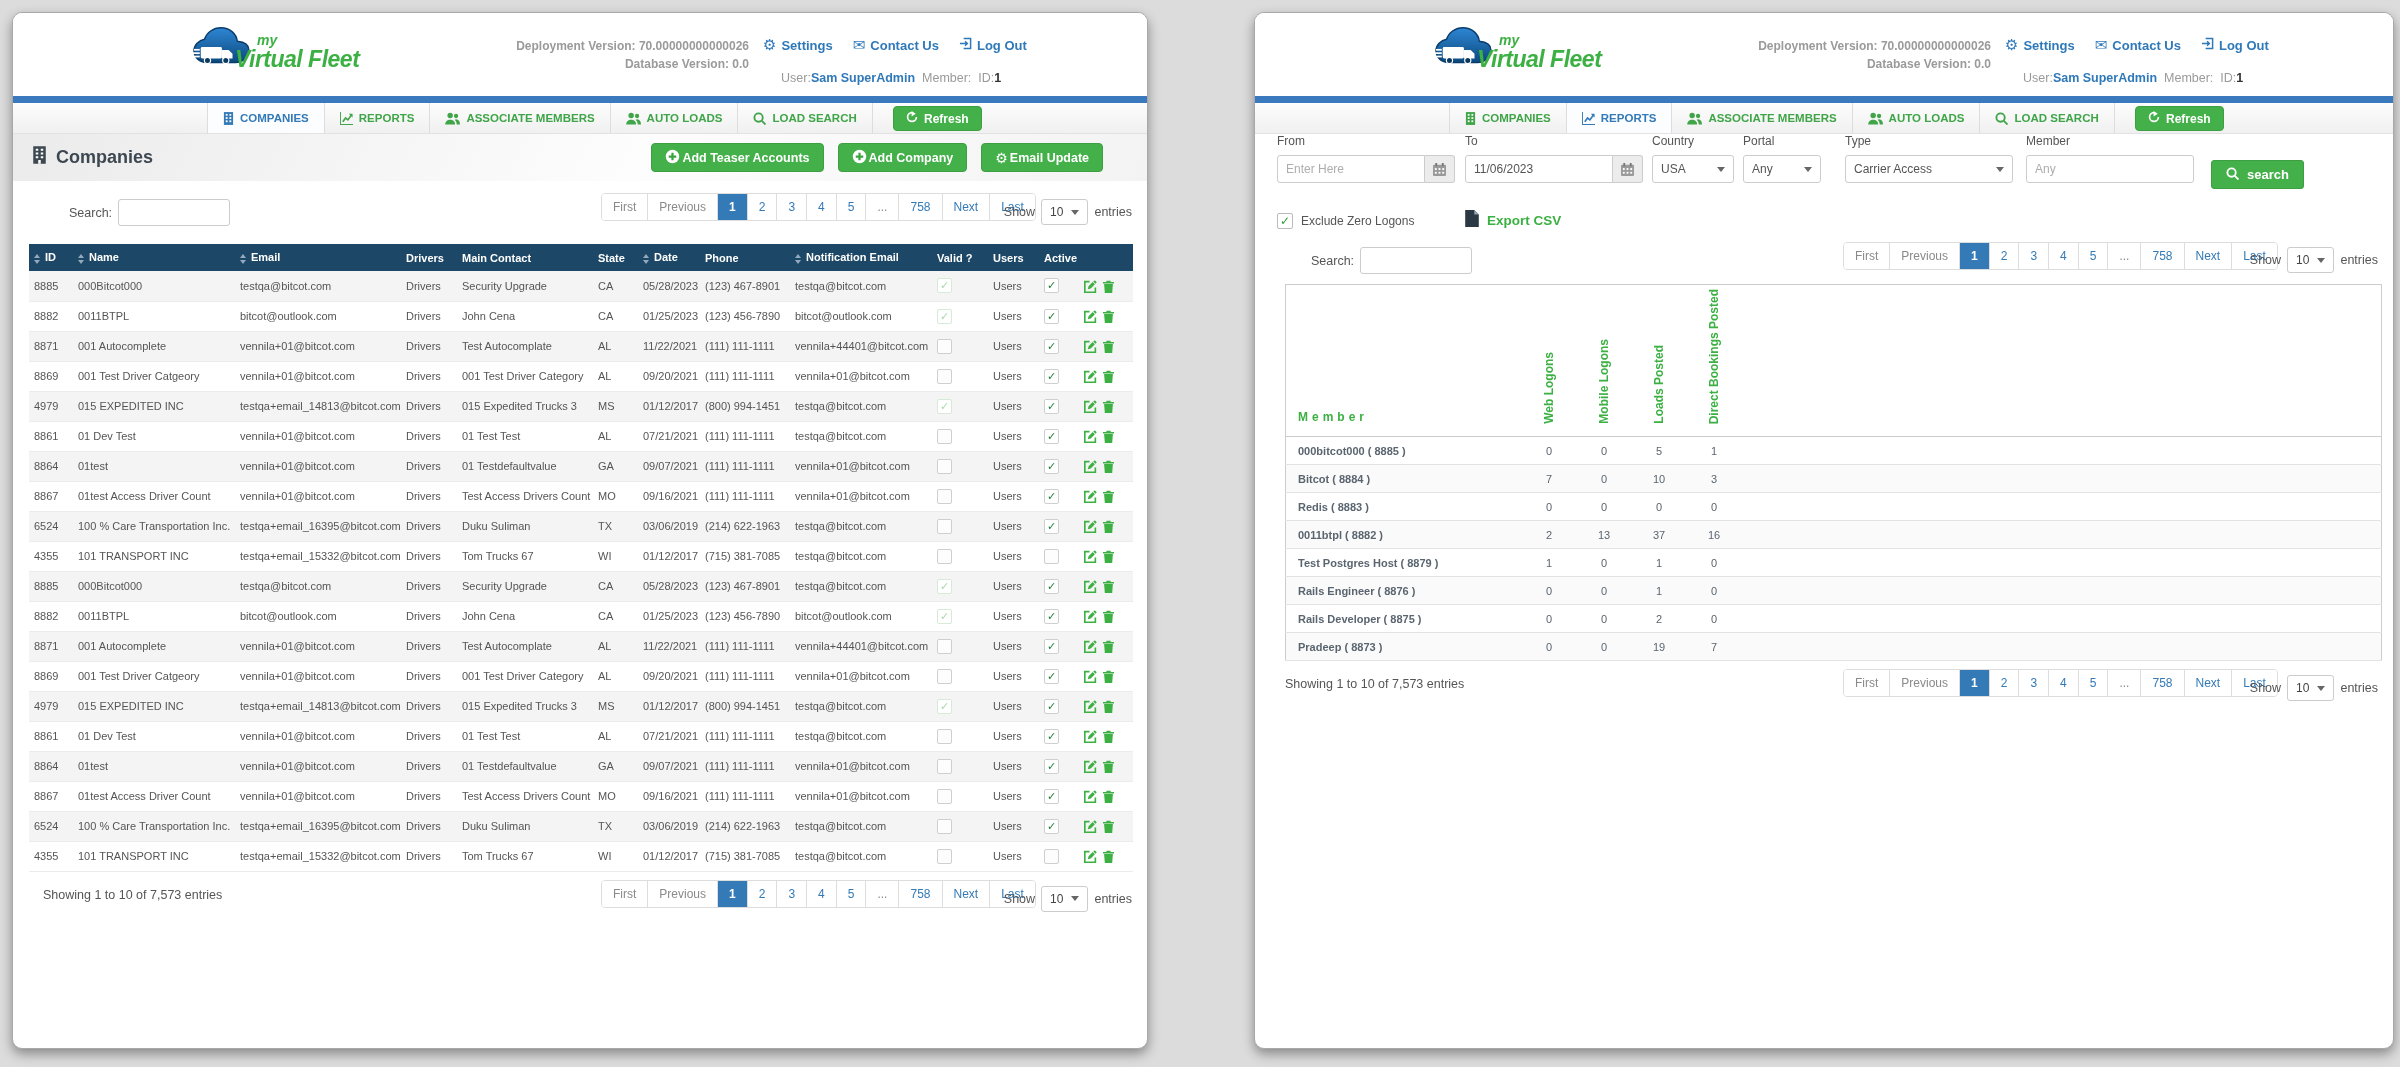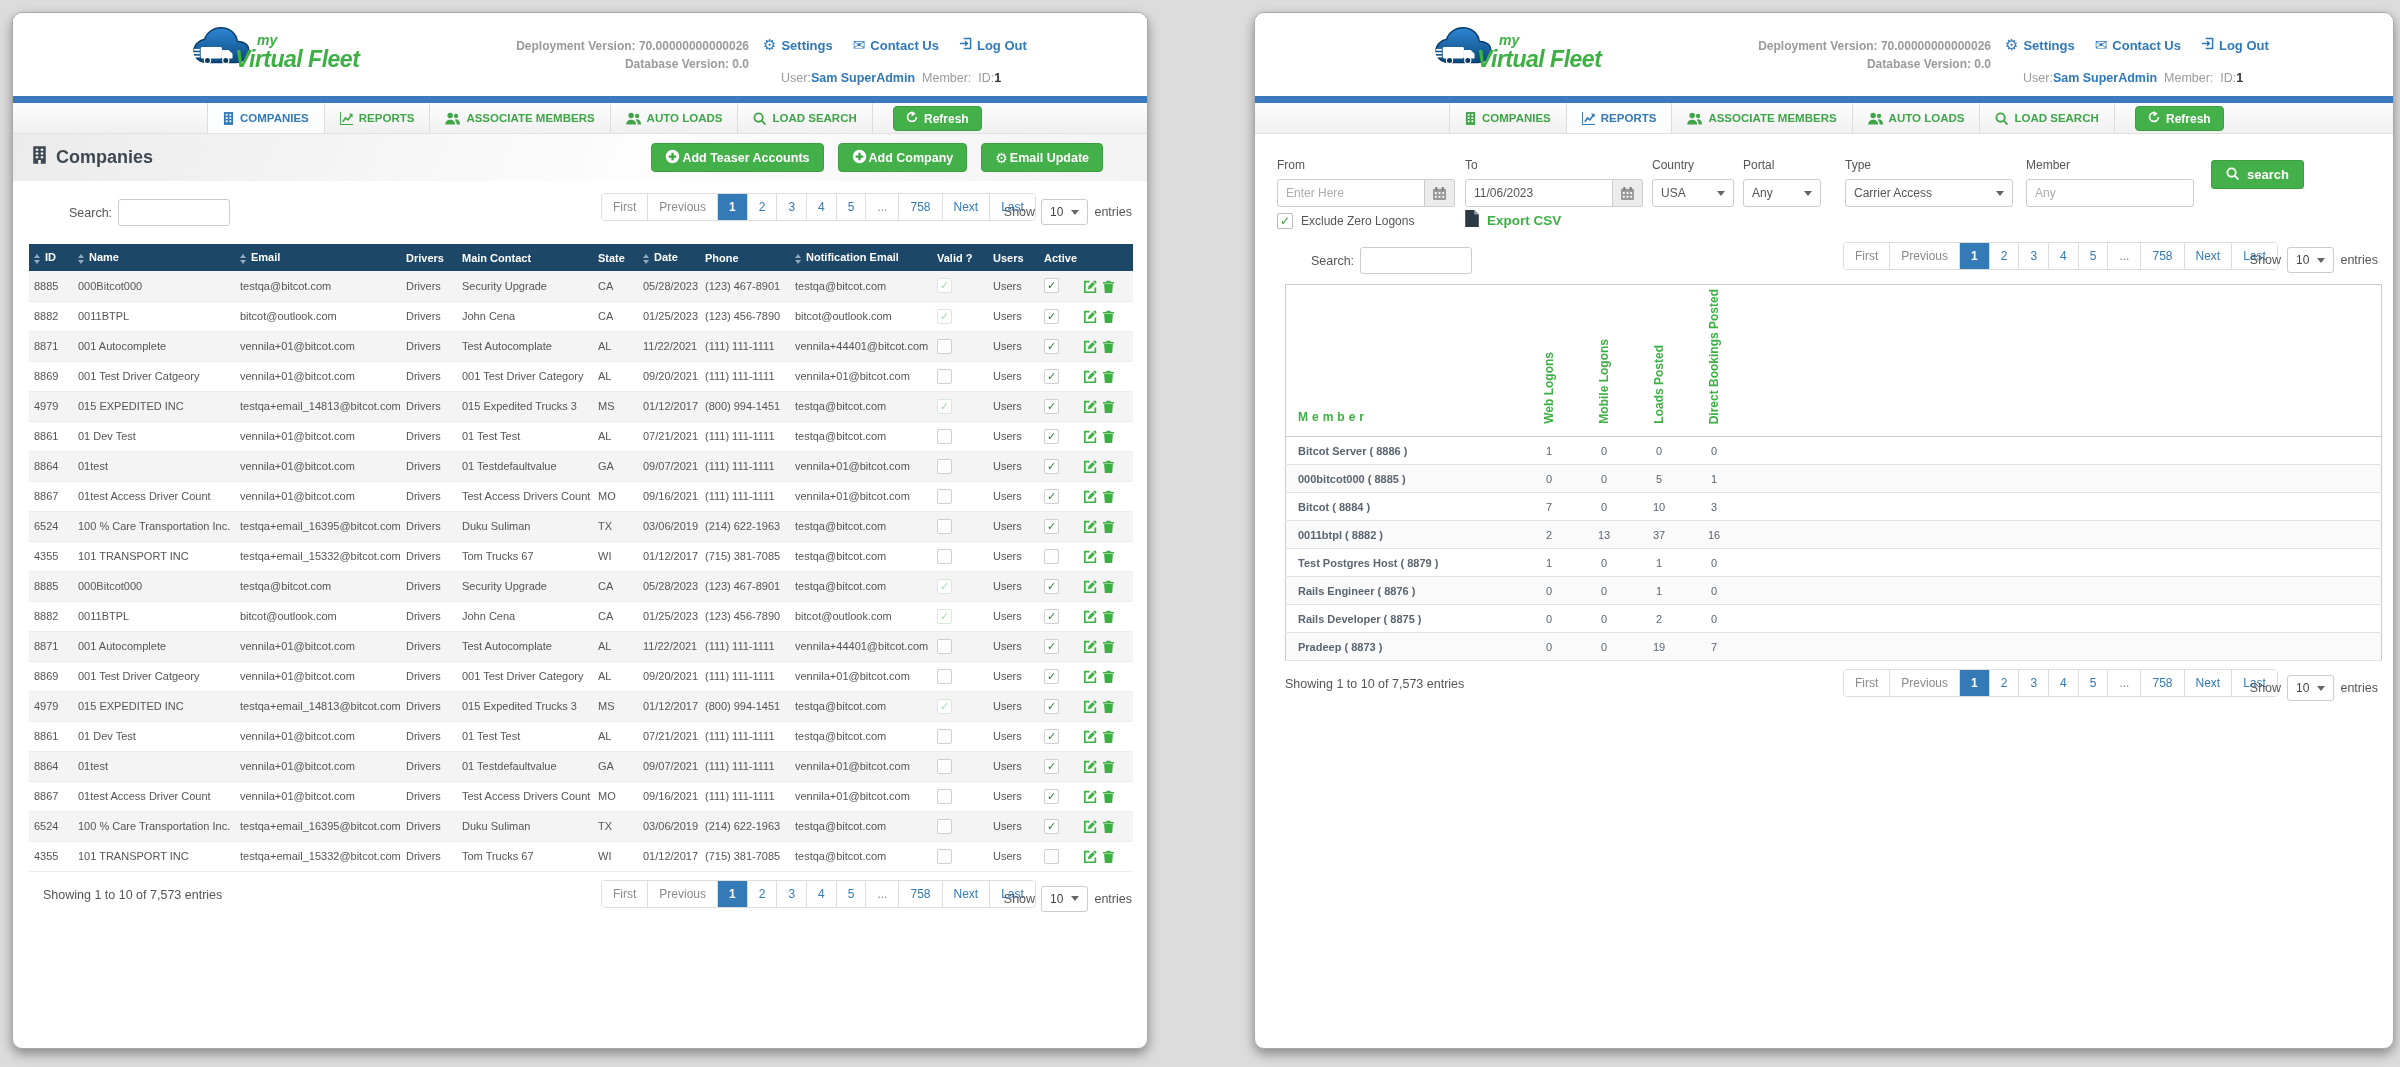--- a/index.html
+++ b/index.html
@@ -68,21 +68,21 @@
 .cb.valid.checked{color:#a9d9a9;border-color:#d7ead7;background:#fff}
 .cb.active.checked{color:#1e7e34;background:#fff}
 .act-ic{color:#3cb043;cursor:pointer;display:inline-flex;margin-right:6px;vertical-align:middle}
 
 .table-footer{position:relative;height:46px}
 .showing{position:absolute;left:30px;top:16px;font-size:12.5px;color:#555}
 .table-footer .pagination{top:8px}
 .table-footer .show-entries{top:14px}
 
 .filters{position:relative;height:75px}
-.fgroup{position:absolute;top:24px}
+.fgroup{position:absolute;top:0}
 .flabel{font-size:12px;color:#555;margin-bottom:7px}
 .finput{height:28px;border:1px solid #ccc;border-radius:3px;font-size:12px;color:#555;padding:0 8px;background:#fff;font-family:inherit}
 .finput::placeholder{color:#adadad}
 .input-addon{display:flex}
 .finput.with-addon{border-radius:3px 0 0 3px}
 .addon{width:30px;height:28px;border:1px solid #ccc;border-left:none;background:#ececec;display:flex;align-items:center;justify-content:center;border-radius:0 3px 3px 0;cursor:pointer}
 .fselect{display:flex;align-items:center;justify-content:space-between;padding:0 8px;height:28px;border:1px solid #ccc;border-radius:3px;background:#fff;font-size:12px;color:#555;cursor:pointer}
 .search-btn{position:absolute;left:956px;top:26px;height:29px;display:inline-flex;align-items:center;gap:8px;padding:0 14px;background:#44b049;border:1px solid #3c9f42;border-radius:3px;color:#fff;font-size:13px;font-weight:bold;cursor:pointer;font-family:inherit}
 .exclude-row{position:relative;height:30px}
 .exclude{position:absolute;left:22px;top:4px;display:flex;align-items:center;gap:8px;font-size:12px;color:#555;cursor:pointer}
@@ -1109,41 +1109,41 @@
           <th class="u-member-h">Member</th>
           <th class="u-rot"><span>Web Logons</span></th>
           <th class="u-rot"><span>Mobile Logons</span></th>
           <th class="u-rot"><span>Loads Posted</span></th>
           <th class="u-rot"><span>Direct Bookings Posted</span></th>
           <th></th>
         </tr>
       </thead>
     <tbody id="u-body">
         <tr>
-          <td class="u-member">Bitcot Server ( 8886 )</td>
-          <td class="u-num">1</td>
-          <td class="u-num">0</td>
-          <td class="u-num">0</td>
-          <td class="u-num">0</td>
-          <td></td>
-        </tr>
-        <tr>
           <td class="u-member">000bitcot000 ( 8885 )</td>
           <td class="u-num">0</td>
           <td class="u-num">0</td>
           <td class="u-num">5</td>
           <td class="u-num">1</td>
           <td></td>
         </tr>
         <tr>
           <td class="u-member">Bitcot ( 8884 )</td>
           <td class="u-num">7</td>
           <td class="u-num">0</td>
           <td class="u-num">10</td>
           <td class="u-num">3</td>
+          <td></td>
+        </tr>
+        <tr>
+          <td class="u-member">Redis ( 8883 )</td>
+          <td class="u-num">0</td>
+          <td class="u-num">0</td>
+          <td class="u-num">0</td>
+          <td class="u-num">0</td>
           <td></td>
         </tr>
         <tr>
           <td class="u-member">0011btpl ( 8882 )</td>
           <td class="u-num">2</td>
           <td class="u-num">13</td>
           <td class="u-num">37</td>
           <td class="u-num">16</td>
           <td></td>
         </tr>

